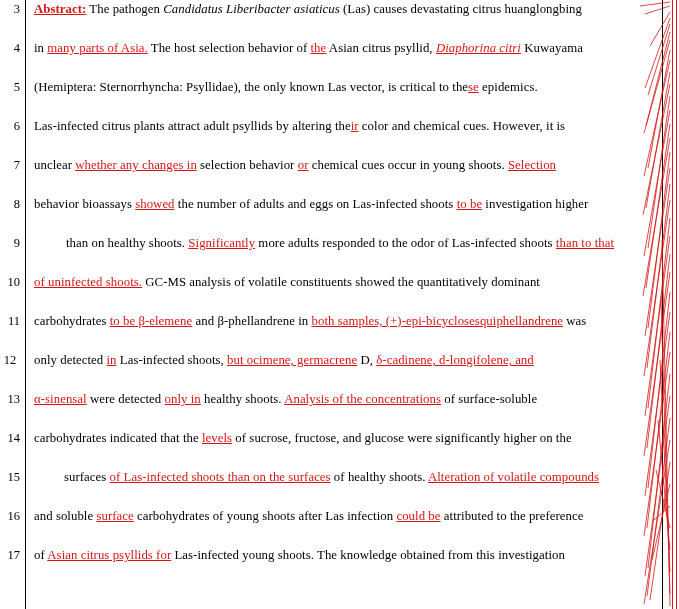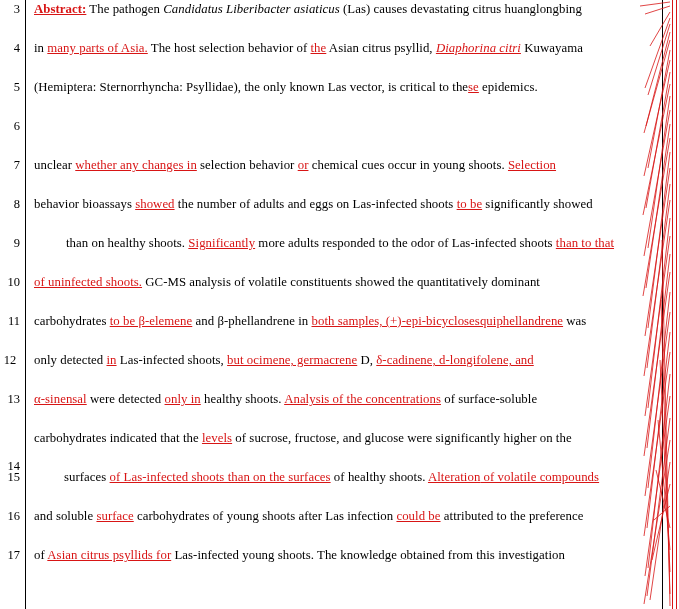--- a/index.html
+++ b/index.html
@@ -104,32 +104,33 @@
     <div class="gutter-num" style="top:41px;">4</div>
     <div class="gutter-num" style="top:80px;">5</div>
     <div class="gutter-num" style="top:119px;">6</div>
     <div class="gutter-num" style="top:158px;">7</div>
     <div class="gutter-num" style="top:197px;">8</div>
     <div class="gutter-num" style="top:236px;">9</div>
     <div class="gutter-num" style="top:275px;">10</div>
     <div class="gutter-num" style="top:314px;">11</div>
     <div class="gutter-num" style="top:353px;text-align:center;">12</div>
     <div class="gutter-num" style="top:392px;">13</div>
-    <div class="gutter-num" style="top:431px;margin-top:28px;">14</div>
+    <div class="gutter-num" style="top:431px;">14</div>
     <div class="gutter-num" style="top:470px;">15</div>
     <div class="gutter-num" style="top:509px;">16</div>
     <div class="gutter-num" style="top:548px;">17</div>
   </div>
 
   <div class="body">
     <div class="line" style="top:2px;"><span class="ins b">Abstract:</span><span> The pathogen </span><span class="it">Candidatus Liberibacter asiaticus</span><span> (Las) causes devastating citrus huanglongbing</span></div>
     <div class="line" style="top:41px;"><span>in </span><span class="ins">many parts of Asia.</span><span> The host selection behavior of </span><span class="ins">the</span><span> Asian citrus psyllid, </span><span class="it ins">Diaphorina citri</span><span> Kuwayama</span></div>
     <div class="line" style="top:80px;"><span>(Hemiptera: Sternorrhyncha: Psyllidae), the only known Las vector, is critical to the</span><span class="ins">se</span><span> epidemics.</span></div>
+    <div class="line" style="top:119px;"><span>Las-infected citrus plants attract adult psyllids by altering the</span><span class="ins">ir</span><span> color and chemical cues. However, it is</span></div>
     <div class="line" style="top:158px;"><span>unclear </span><span class="ins">whether any changes in</span><span> selection behavior </span><span class="ins">or</span><span> chemical cues occur in young shoots. </span><span class="ins">Selection</span></div>
-    <div class="line" style="top:197px;"><span>behavior bioassays </span><span class="ins">showed</span><span> the number of adults and eggs on Las-infected shoots </span><span class="ins">to be</span><span> significantly showed</span></div>
+    <div class="line" style="top:197px;"><span>behavior bioassays </span><span class="ins">showed</span><span> the number of adults and eggs on Las-infected shoots </span><span class="ins">to be</span><span> investigation higher</span></div>
     <div class="line" style="top:236px;text-align:center;"><span>than on healthy shoots. </span><span class="ins">Significantly</span><span> more adults responded to the odor of Las-infected shoots </span><span class="ins">than to that</span></div>
     <div class="line" style="top:275px;"><span class="ins">of uninfected shoots.</span><span> GC-MS analysis of </span><span>volatile constituents</span><span> showed the quantitatively dominant</span></div>
     <div class="line" style="top:314px;"><span>carbohydrates </span><span class="ins">to be β-elemene</span><span> and β-phellandrene in </span><span class="ins">both samples, (+)-epi-bicyclosesquiphellandrene</span><span> was</span></div>
     <div class="line" style="top:353px;"><span>only detected </span><span class="ins">in</span><span> Las-infected shoots, </span><span class="ins">but ocimene, germacrene</span><span> D, </span><span class="ins">δ-cadinene, d-longifolene, and</span></div>
     <div class="line" style="top:392px;"><span class="ins">α-sinensal</span><span> were detected </span><span class="ins">only in</span><span> healthy shoots. </span><span class="ins">Analysis of the concentrations</span><span> of surface-soluble</span></div>
     <div class="line" style="top:431px;"><span>carbohydrates indicated that the </span><span class="ins">levels</span><span> of sucrose, fructose, and glucose were significantly higher on the</span></div>
     <div class="line" style="top:470px;margin-left:30px;"><span>surfaces </span><span class="ins">of Las-infected shoots than on the surfaces</span><span> of healthy shoots. </span><span class="ins">Alteration</span><span class="ins"> of volatile compounds</span></div>
     <div class="line" style="top:509px;"><span>and soluble </span><span class="ins">surface</span><span> carbohydrates of young shoots after Las infection </span><span class="ins">could be</span><span> attributed to the preference</span></div>
     <div class="line" style="top:548px;"><span>of </span><span class="ins">Asian citrus psyllids for</span><span> Las-infected young shoots. The knowledge obtained from this investigation</span></div>
   </div>

